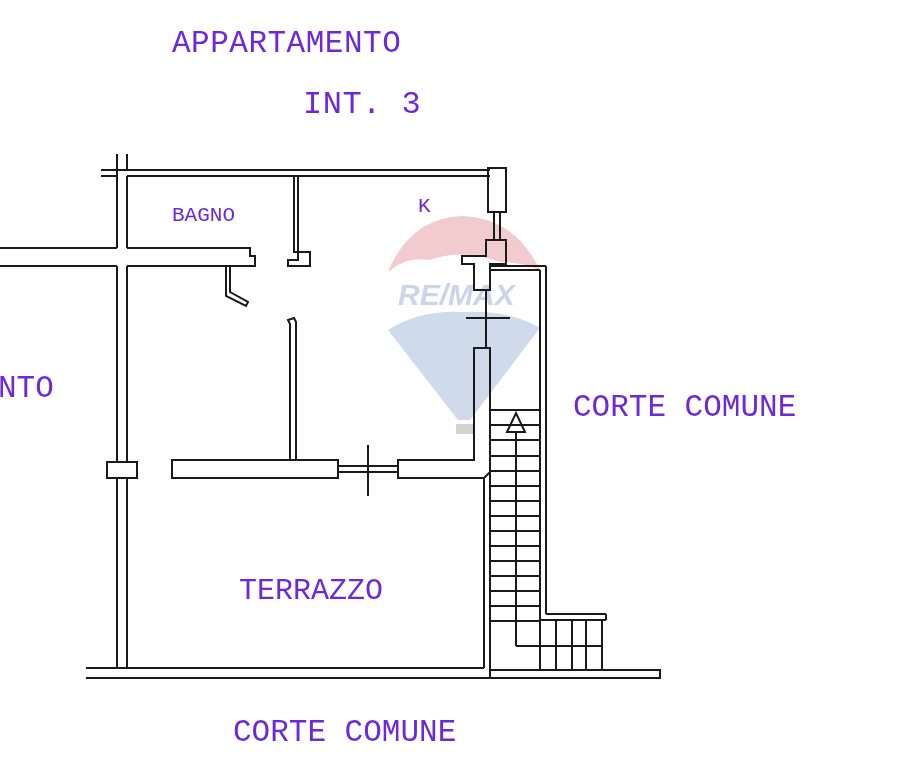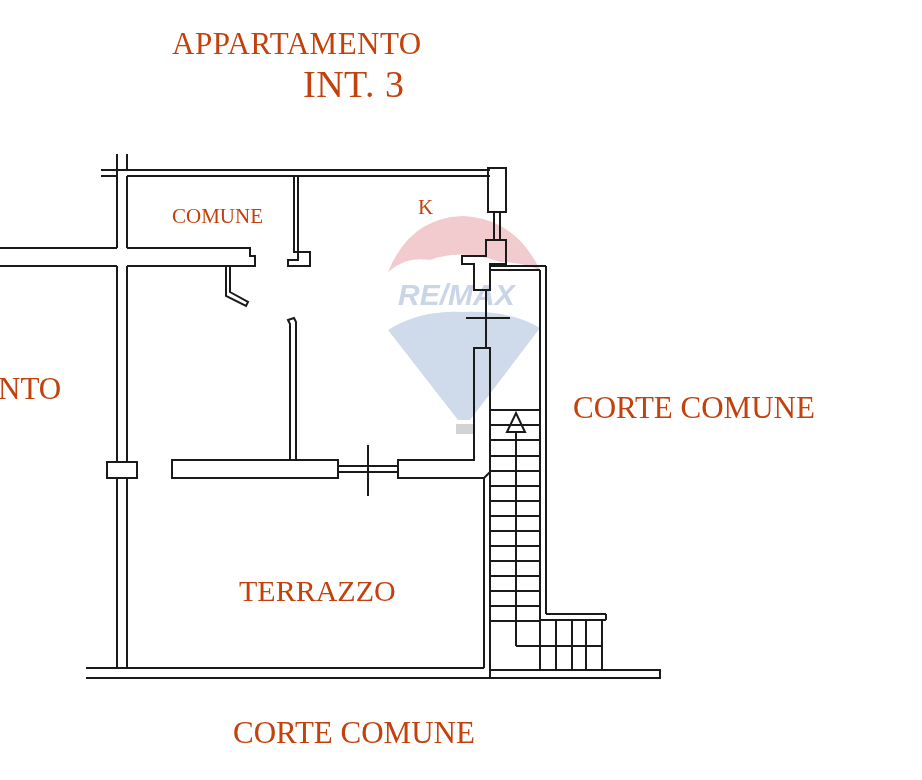--- a/index.html
+++ b/index.html
@@ -1,20 +1,20 @@
 <!DOCTYPE html>
 <html><head>
 <meta charset="utf-8">
 <style>
   html, body { margin: 0; padding: 0; background: #ffffff; }
   body { width: 922px; height: 780px; position: relative; overflow: hidden; font-family: "Liberation Sans", sans-serif; }
   .plan { position: absolute; left: 0; top: 0; width: 922px; height: 780px; }
-  .lbl { position: absolute; color: #c2410c; white-space: nowrap; font-family: Liberation Serif, serif; }
+  .lbl { position: absolute; color: #6d28d9; white-space: nowrap; font-family: Liberation Mono, monospace; }
   .title1 { left: 172px; top: 26px; font-size: 31px; letter-spacing: 0.5px; }
-  .title2 { left: 303px; top: 62px; font-size: 38px; letter-spacing: 0.5px; }
+  .title2 { left: 303px; top: 86px; font-size: 32px; letter-spacing: 0.5px; }
   .room-bagno { left: 172px; top: 204px; font-size: 21px; }
   .room-k { left: 418px; top: 195px; font-size: 21px; }
   .room-terrazzo { left: 239px; top: 574px; font-size: 30px; }
   .lbl-nto { left: -2px; top: 371px; font-size: 31px; }
   .corte-right { left: 573px; top: 390px; font-size: 31px; }
   .corte-bottom { left: 233px; top: 715px; font-size: 31px; }
 </style>
 </head>
 <body>
 
@@ -105,18 +105,18 @@
     <path d="M507 432 L516 413 L525 432 Z"></path>
 
     <line x1="86" y1="668" x2="484" y2="668"></line>
     <line x1="86" y1="678" x2="490" y2="678"></line>
     <rect x="490" y="670" width="170" height="8"></rect>
   </g>
 </svg>
 
 <div class="lbl title1">APPARTAMENTO</div>
 <div class="lbl title2">INT. 3</div>
-<div class="lbl room-bagno">COMUNE</div>
+<div class="lbl room-bagno">BAGNO</div>
 <div class="lbl room-k">K</div>
 <div class="lbl room-terrazzo">TERRAZZO</div>
 <div class="lbl lbl-nto">NTO</div>
 <div class="lbl corte-right">CORTE COMUNE</div>
 <div class="lbl corte-bottom">CORTE COMUNE</div>
 
 </body></html>

